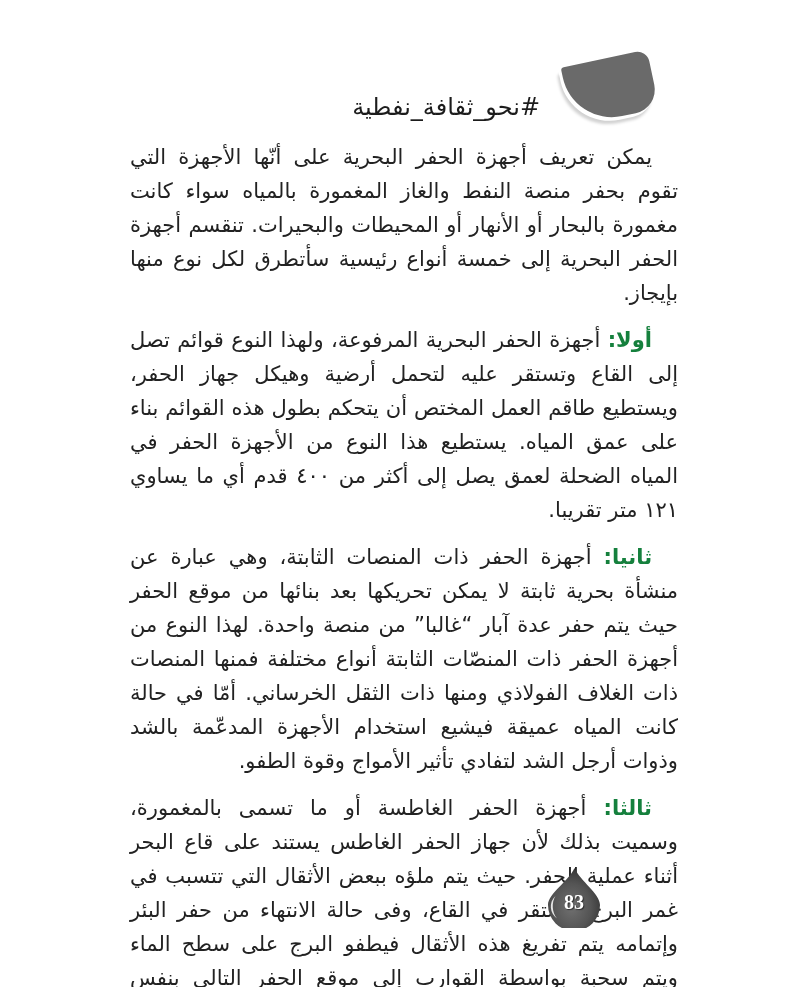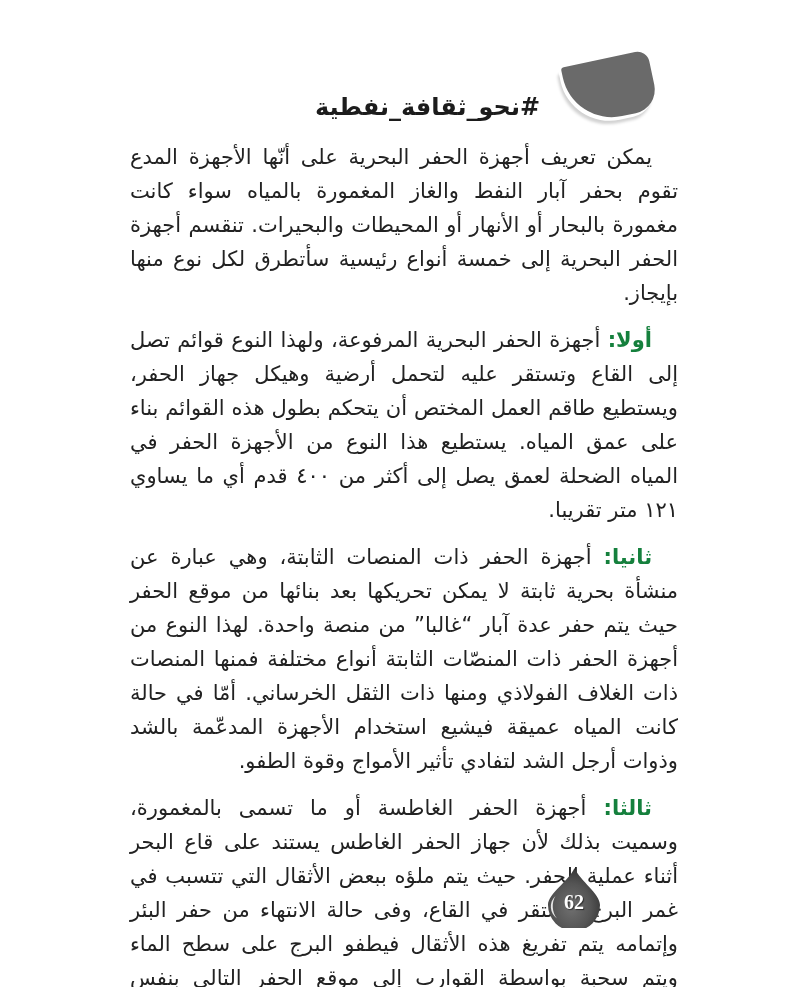--- a/index.html
+++ b/index.html
@@ -27,21 +27,21 @@
     background: #6a6a6a;
     border-radius: 3px 12px 24px 50px;
     transform: rotate(-12deg);
     box-shadow: -3px 3px 0 #ffffff, -5px 6px 3px rgba(0,0,0,0.18);
   }
   .hashtag {
     position: absolute;
     top: 93px;
     right: 260px;
     font-size: 24px;
-    font-weight: bold;
+    font-weight: normal;
     color: #1c1c1c;
     letter-spacing: 0;
     white-space: nowrap;
   }
 
   
   .body-text {
     position: absolute;
     top: 140px;
     right: 122px;
@@ -86,37 +86,37 @@
 </style>
 </head>
 <body>
 
 <div class="page">
 
   <div class="corner-shape"></div>
   <div class="hashtag">#نحو_ثقافة_نفطية</div>
 
   <div class="body-text">
-    <p class="para"> <span>يمكن تعريف أجهزة الحفر البحرية على أنّها الأجهزة المدع تقوم بحفر آبار النفط والغاز المغمورة بالمياه سواء كانت مغمورة بالبحار أو الأنهار أو المحيطات والبحيرات. تنقسم أجهزة الحفر البحرية إلى خمسة أنواع رئيسية سأتطرق لكل نوع منها بإيجاز.</span></p>
+    <p class="para"> <span>يمكن تعريف أجهزة الحفر البحرية على أنّها الأجهزة التي تقوم بحفر منصة النفط والغاز المغمورة بالمياه سواء كانت مغمورة بالبحار أو الأنهار أو المحيطات والبحيرات. تنقسم أجهزة الحفر البحرية إلى خمسة أنواع رئيسية سأتطرق لكل نوع منها بإيجاز.</span></p>
 
     <p class="para"><b class="lead">أولا:</b> <span>أجهزة الحفر البحرية المرفوعة، ولهذا النوع قوائم تصل إلى القاع وتستقر عليه لتحمل أرضية وهيكل جهاز الحفر، ويستطيع طاقم العمل المختص أن يتحكم بطول هذه القوائم بناء على عمق المياه. يستطيع هذا النوع من الأجهزة الحفر في المياه الضحلة لعمق يصل إلى أكثر من ٤٠٠ قدم أي ما يساوي ١٢١ متر تقريبا.</span></p>
 
     <p class="para"><b class="lead">ثانيا:</b> <span>أجهزة الحفر ذات المنصات الثابتة، وهي عبارة عن منشأة بحرية ثابتة لا يمكن تحريكها بعد بنائها من موقع الحفر حيث يتم حفر عدة آبار “غالبا” من منصة واحدة. لهذا النوع من أجهزة الحفر ذات المنصّات الثابتة أنواع مختلفة فمنها المنصات ذات الغلاف الفولاذي ومنها ذات الثقل الخرساني. أمّا في حالة كانت المياه عميقة فيشيع استخدام الأجهزة المدعّمة بالشد وذوات أرجل الشد لتفادي تأثير الأمواج وقوة الطفو.</span></p>
 
     <p class="para"><b class="lead">ثالثا:</b> <span>أجهزة الحفر الغاطسة أو ما تسمى بالمغمورة، وسميت بذلك لأن جهاز الحفر الغاطس يستند على قاع البحر أثناء عملية الحفر. حيث يتم ملؤه ببعض الأثقال التي تتسبب في غمر البرج ليستقر في القاع، وفى حالة الانتهاء من حفر البئر وإتمامه يتم تفريغ هذه الأثقال فيطفو البرج على سطح الماء ويتم سحبة بواسطة القوارب إلى موقع الحفر التالي بنفس طريقة نقل أجهزة الحفر</span></p>
   </div>
 
   <div class="drop-wrap">
     <svg width="58" height="61" viewBox="0 0 58 61" xmlns="http://www.w3.org/2000/svg">
       <defs>
         <radialGradient id="dropGrad" cx="45%" cy="62%" r="68%">
           <stop offset="0%" stop-color="#707070"></stop>
           <stop offset="55%" stop-color="#545454"></stop>
           <stop offset="100%" stop-color="#2e2e2e"></stop>
         </radialGradient>
       </defs>
       <path d="M29.5,1 C35.5,14.5 55,26.5 55,38 A26,26 0 1 1 3,38 C3,26.5 23.5,14.5 29.5,1 Z" fill="url(#dropGrad)"></path>
       <path d="M10.5,29 C6.5,35.5 6.8,45 12,51.5 C5,46.5 3.2,35.5 10.5,29 Z" fill="rgba(255,255,255,0.85)"></path>
     </svg>
-    <span class="page-num">62</span>
+    <span class="page-num">83</span>
   </div>
 
 </div>
 
 </body></html>

